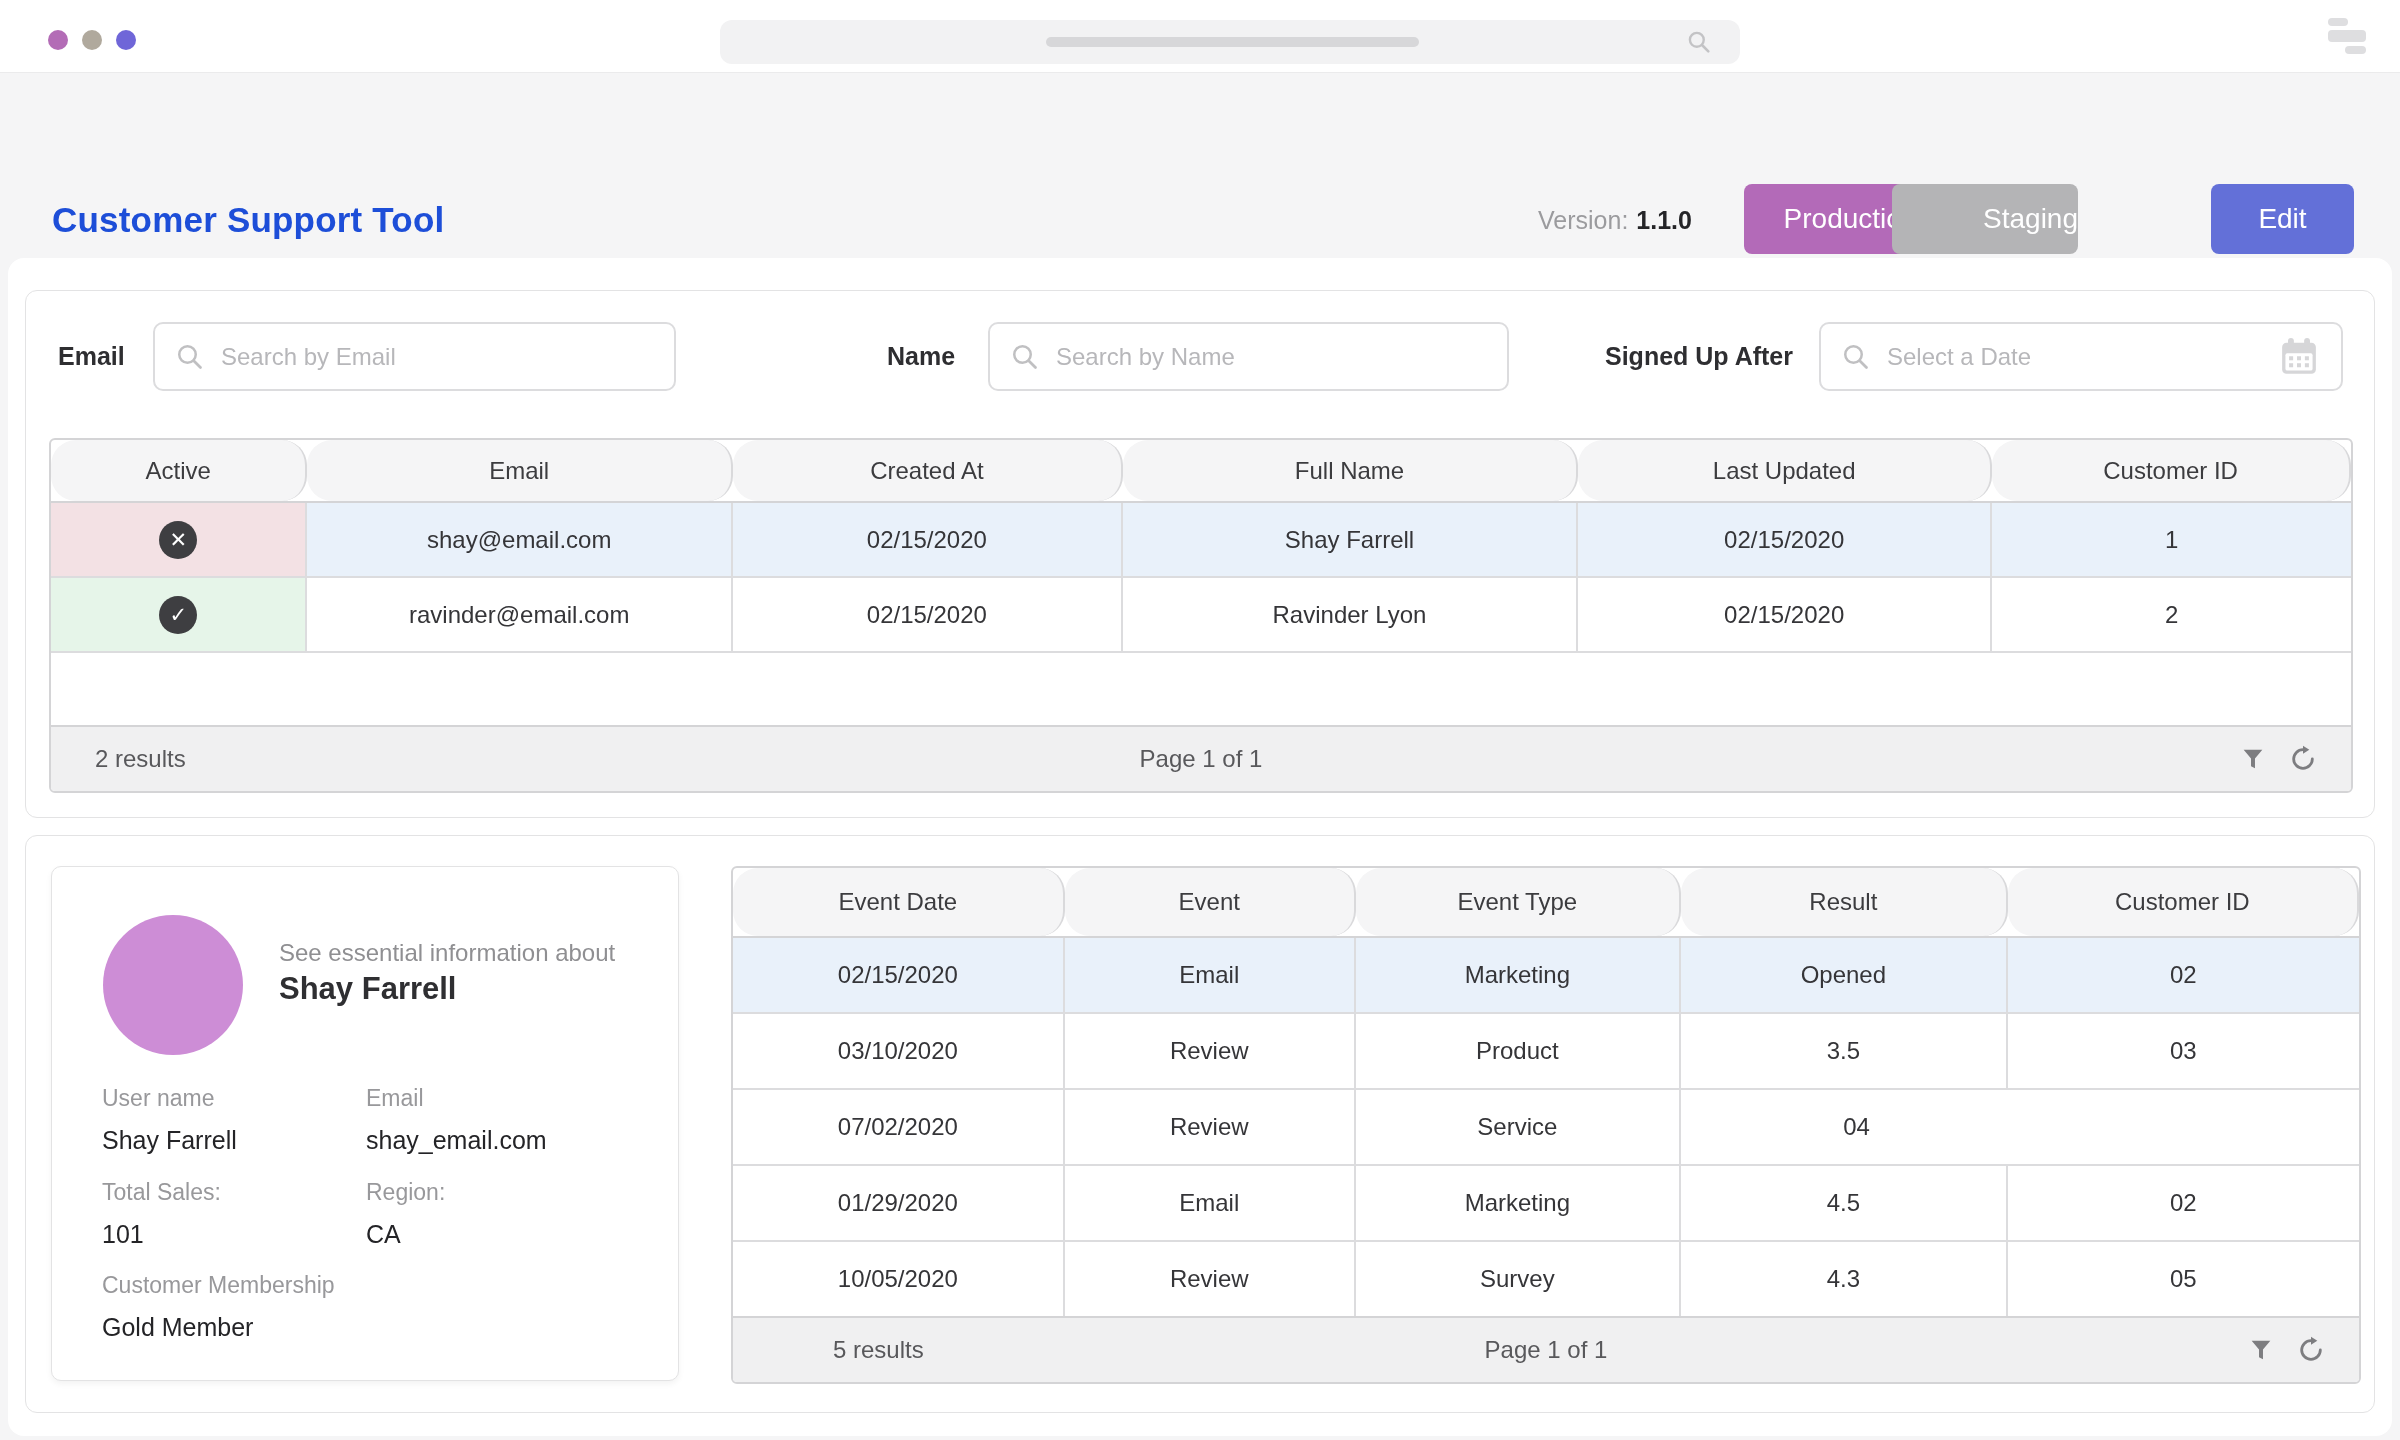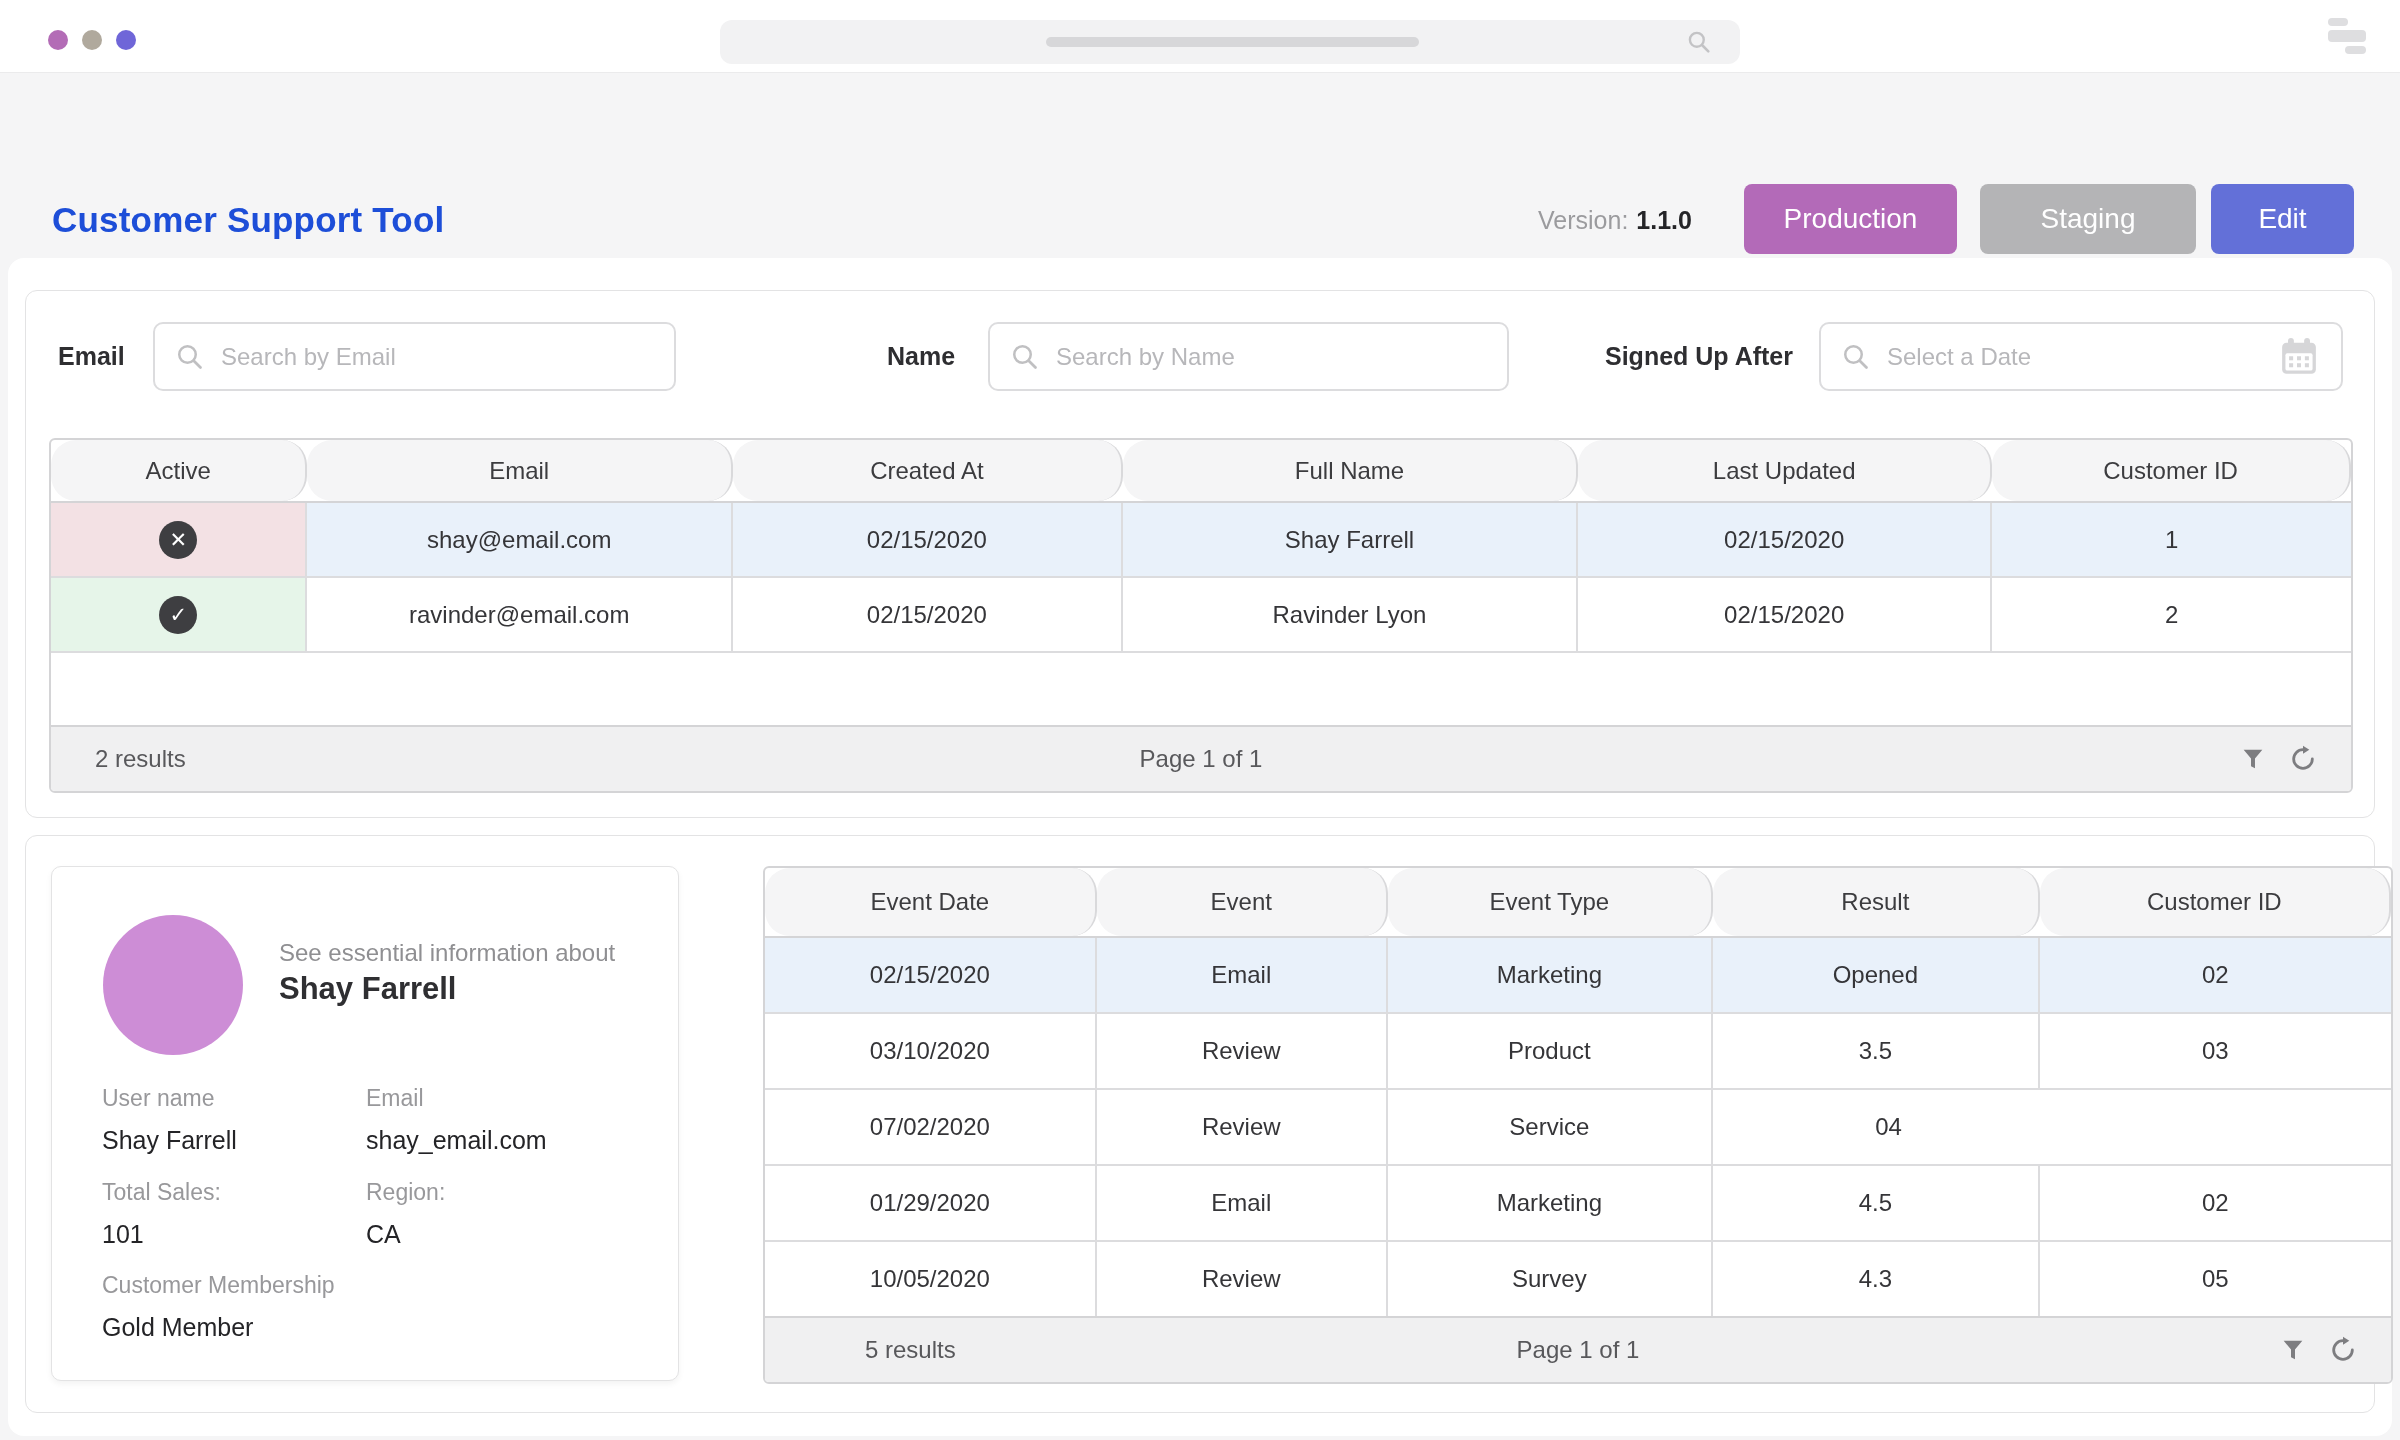--- a/index.html
+++ b/index.html
@@ -21,21 +21,21 @@
   .menu-icon .b3 { left:19px; top:28px; width:21px; height:8px; }
 
   
   .app-header { position:absolute; left:0; top:72px; width:2400px; height:186px; }
   .page-title { position:absolute; left:52px; top:128px; font-size:35px; font-weight:700; color:#1d4ed8; letter-spacing:.2px; }
   .page-subtitle { position:absolute; left:52px; top:200px; font-size:25px; color:#47474a; }
   .version { position:absolute; left:1538px; top:134px; font-size:25px; color:#9b9b9e; }
   .version b { color:#242427; font-weight:700; margin-left:8px; }
   .hbtn { position:absolute; top:112px; height:70px; border:none; border-radius:8px; color:#fff; font-size:28px; font-weight:400; font-family:inherit; cursor:pointer; }
   .btn-production { left:1744px; width:213px; }
-  .btn-staging    { left:1980px; width:216px; }
+  .btn-staging    { left:1892px; width:186px;text-align:right; }
   .btn-edit       { left:2211px; width:143px; }
 
   
   .content-shell { position:absolute; left:8px; top:258px; width:2384px; height:1178px; background:#ffffff; border-radius:16px; }
 
   .panel { position:absolute; background:#fff; border:1px solid #e3e3e4; border-radius:12px; }
   .panel-users  { left:17px; top:32px;  width:2350px; height:528px; }
   .panel-detail { left:17px; top:577px; width:2350px; height:578px; }
 
   
@@ -48,21 +48,21 @@
   .f-name-box  { left:962px; width:521px; }
   .f-date-box  { left:1793px; width:524px; }
   .filter-box input { border:none; outline:none; flex:1; font-size:24px; font-family:inherit; color:#333; background:transparent; min-width:0; }
   .filter-box input::placeholder { color:#b7b7ba; }
   .s-icon { width:30px; height:30px; flex:0 0 auto; }
   .cal-icon { width:44px; height:44px; flex:0 0 auto; }
 
   
   .grid-table { position:absolute; border:2px solid #d4d4d6; border-radius:6px; background:#fff; overflow:hidden; }
   .t-users  { left:23px; top:147px; width:2304px; height:355px; }
-  .t-events { left:705px; top:30px; width:1630px; height:518px;margin-left:32px; }
+  .t-events { left:705px; top:30px; width:1630px; height:518px; }
   .trow { display:flex; width:100%; }
   .tcell { display:flex; align-items:center; justify-content:center; font-size:24px; color:#353538; border-right:2px solid #dcdcde; overflow:hidden; }
   .tcell:last-child { border-right:none; }
   .thead .tcell { background:#f5f5f6; color:#3c3c3f; border-right:2px solid #d9d9db;border-radius:25px; }
   .thead { border-bottom:2px solid #d4d4d6; }
   .tbody-row { border-bottom:2px solid #dcdcde; }
 
   .t-users .thead { height:63px; }
   .t-users .tbody-row { height:75px; }
   .u-c0 { width:11.15%; } .u-c1 { width:18.5%; } .u-c2 { width:16.95%; }

